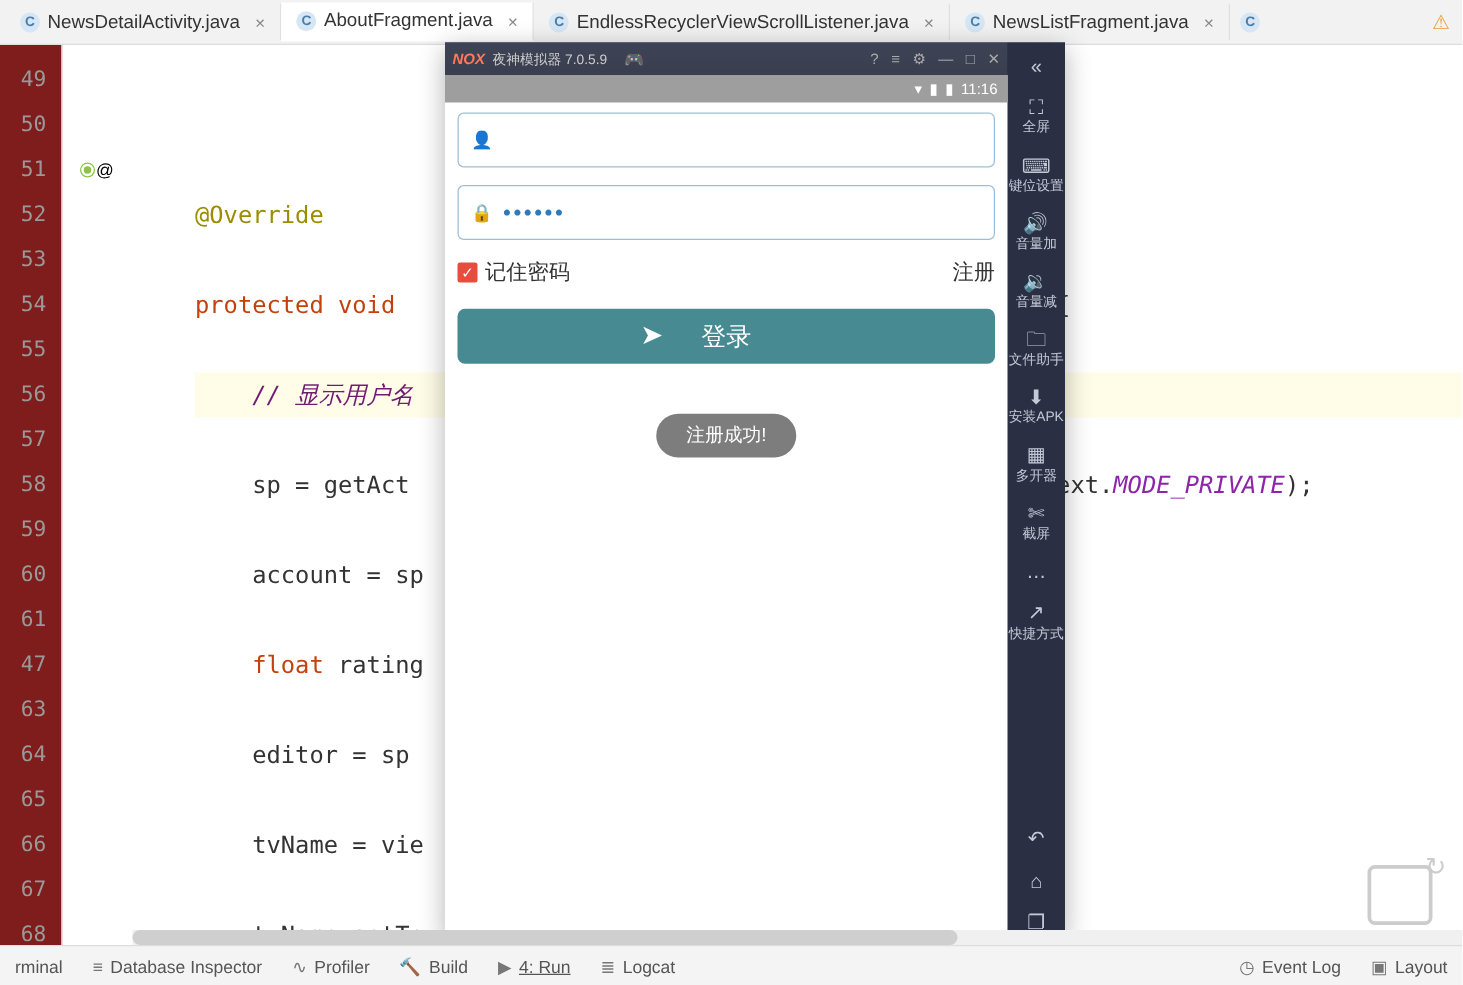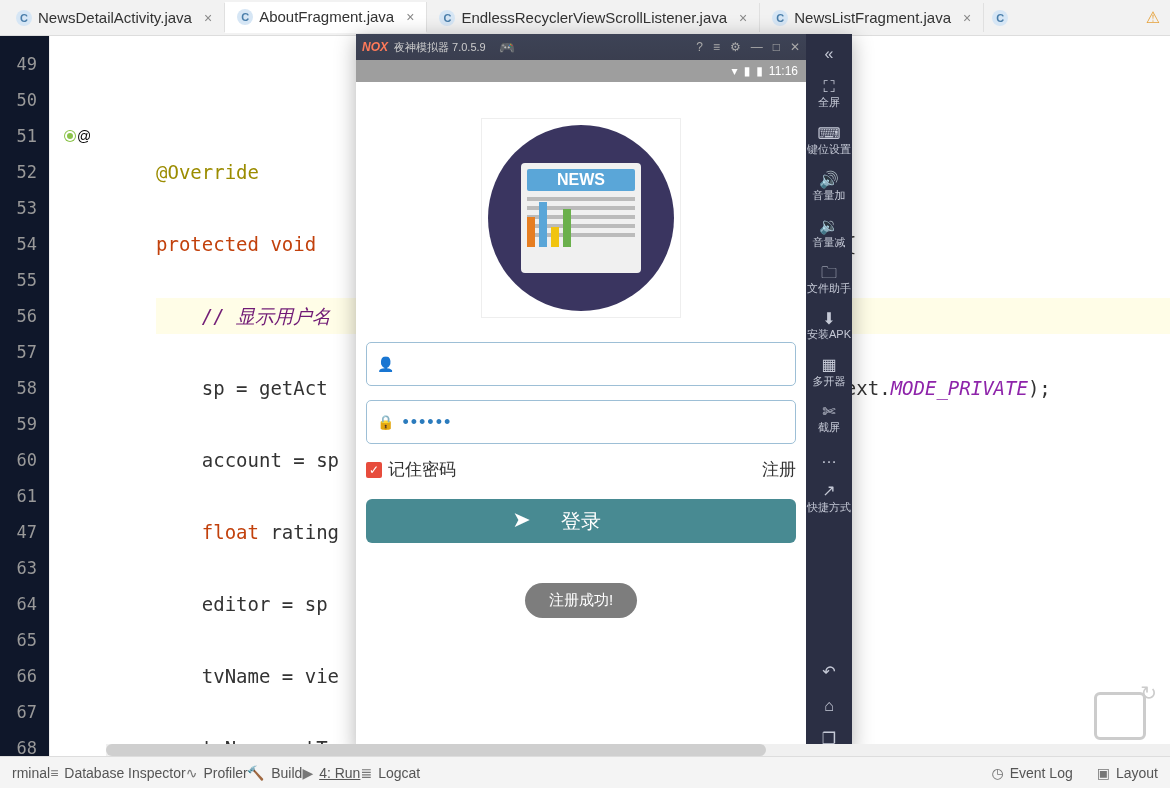--- a/index.html
+++ b/index.html
@@ -61,21 +61,21 @@
 
 .editor-area {
   display: flex;
   height: 720px;
   position: relative;
 }
 .gutter {
   width: 50px;
   text-align: right;
   padding-right: 12px;
-  background: #0f172a;
+  background: #7f1d1d;
   color: #999;
   font-family: "Consolas", "Monaco", monospace;
   font-size: 17px;
   line-height: 36px;
   padding-top: 10px;
   border-right: 1px solid #f0f0f0;
 }
 .gutter-extra {
   width: 56px;
   background: #fff;
@@ -323,20 +323,21 @@
   bottom: 0;
   left: 0;
   right: 0;
   height: 32px;
   display: flex;
   align-items: center;
   padding: 0 12px;
   background: #f4f4f4;
   border-top: 1px solid #ddd;
   font-size: 14px;
+  gap: 24px;
   color: #555;
 }
 .bottom-bar .item {
   display: flex;
   align-items: center;
   gap: 6px;
   cursor: pointer;
 }
 .bottom-bar .right { margin-left: auto; display: flex; gap: 24px; }
 .bb-icon { font-size: 14px; color: #777; }
@@ -492,40 +493,20 @@
       </div>
     </div>
     <div class="emu-screen">
       <div class="android-status">
         <span>▾</span>
         <span>▮</span>
         <span>▮</span>
         <span>11:16</span>
       </div>
       <div class="app-body">
-        <div class="app-logo">
-          <div class="app-logo-circle">
-            <div class="newspaper">
-              <div class="news-label">NEWS</div>
-              <div class="news-bars">
-                <div style="background:#e67e22;height:30px"></div>
-                <div style="background:#5aa6d8;height:45px"></div>
-                <div style="background:#f1c40f;height:20px"></div>
-                <div style="background:#6ab04c;height:38px"></div>
-              </div>
-              <div class="news-lines">
-                  <div></div>
-                  <div></div>
-                  <div></div>
-                  <div></div>
-                  <div></div>
-                </div>
-            </div>
-          </div>
-        </div>
         <div class="input-box">
           <span class="input-icon">👤</span>
         </div>
         <div class="input-box">
           <span class="input-icon2">🔒</span>
           <input type="password" value="••••••" style="">
         </div>
         <div class="row-remember">
           <div class="left">
             <span class="chk">✓</span>

